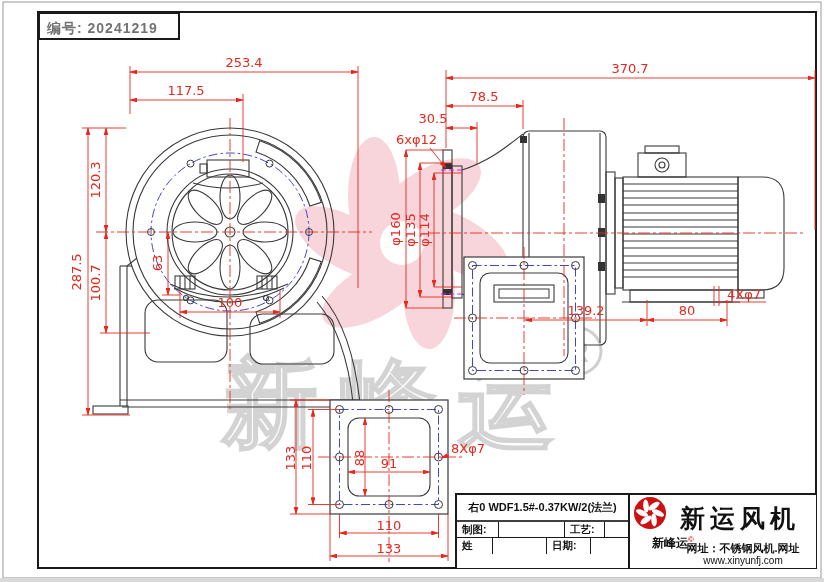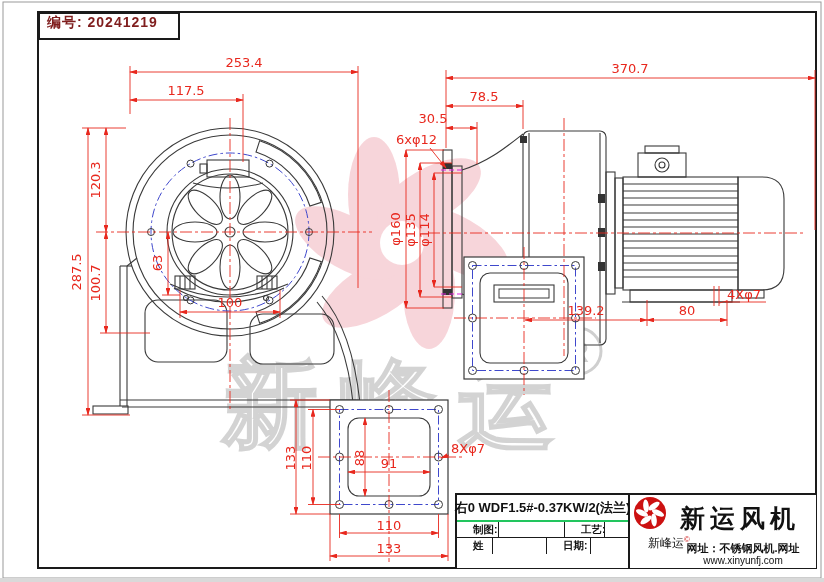--- a/index.html
+++ b/index.html
@@ -3,35 +3,35 @@
 <meta charset="utf-8">
 <style>
   html,body{margin:0;padding:0;background:#fff;}
   body{font-family:"Liberation Sans",sans-serif;}
   .page{position:relative;width:824px;height:582px;background:#fff;overflow:hidden;}
   .page svg{position:absolute;left:0;top:0;}
   .dt{fill:#e8281e;font-family:"DejaVu Sans",sans-serif;font-size:13px;}
   .wmtext{font-family:"DejaVu Sans",sans-serif;font-weight:bold;font-size:96px;letter-spacing:22px;
           fill:#ffffff;stroke:#cfcfcf;stroke-width:2px;opacity:0.9;}
   .serial{position:absolute;left:38px;top:12px;width:142px;height:28px;box-sizing:border-box;
-          border:2px solid #1a1a1a;background:#fff;font-size:14px;font-weight:bold;color:#7f1d1d;
-          display:flex;align-items:flex-start;padding-left:7px;letter-spacing:1px;}
+          border:2px solid #1a1a1a;background:#fff;font-size:14px;font-weight:bold;color:#737373;
+          display:flex;align-items:flex-end;padding-left:7px;letter-spacing:1px;}
   .tblock{position:absolute;left:455px;top:493px;width:361px;height:75px;box-sizing:border-box;
           border-top:2px solid #1a1a1a;border-left:2px solid #1a1a1a;background:#fff;color:#111;}
   .tb-left{position:absolute;left:0;top:0;width:173px;height:100%;border-right:2px solid #1a1a1a;box-sizing:border-box;}
-  .model-cell{height:27px;border-bottom:2px solid #22c55e;display:flex;align-items:center;justify-content:center;
-              font-weight:bold;font-size:13px;white-space:nowrap;box-sizing:border-box;}
+  .model-cell{height:27px;border-bottom:2px solid #404040;display:flex;align-items:center;justify-content:center;
+              font-weight:bold;font-size:11px;white-space:nowrap;box-sizing:border-box;}
   .tb-row{display:flex;height:16px;border-bottom:1px solid #1a1a1a;box-sizing:border-box;}
   .tb-row:last-child{border-bottom:none;}
   .tb-cell{box-sizing:border-box;border-right:1px solid #1a1a1a;font-size:10.5px;font-weight:bold;
-           display:flex;align-items:center;padding-left:16px;white-space:nowrap;}
+           display:flex;align-items:center;padding-left:5px;white-space:nowrap;}
   .tb-cell.last{border-right:none;}
   .tb-right{position:absolute;left:175px;top:0;right:0;bottom:0;}
   .brand-logo{position:absolute;left:6px;top:3px;}
-  .brand-name{position:absolute;left:16px;top:40px;width:62px;text-align:left;font-size:12px;font-weight:normal;}
+  .brand-name{position:absolute;left:0px;top:40px;width:62px;text-align:right;font-size:12px;font-weight:bold;}
   .brand-mark{color:#cc1111;font-size:8px;vertical-align:super;}
   .company{position:absolute;left:48px;top:7px;font-size:25px;font-weight:bold;letter-spacing:5px;white-space:nowrap;text-align:center;}
   .web{position:absolute;left:40px;right:2px;bottom:2px;text-align:center;line-height:1.15;}
   .web .l1{font-size:11px;font-weight:bold;}
   .web .l2{font-size:10px;}
   .graystrip{position:absolute;left:0;top:578px;width:824px;height:4px;background:#d9d9d9;}
 </style>
 </head>
 <body>
 

